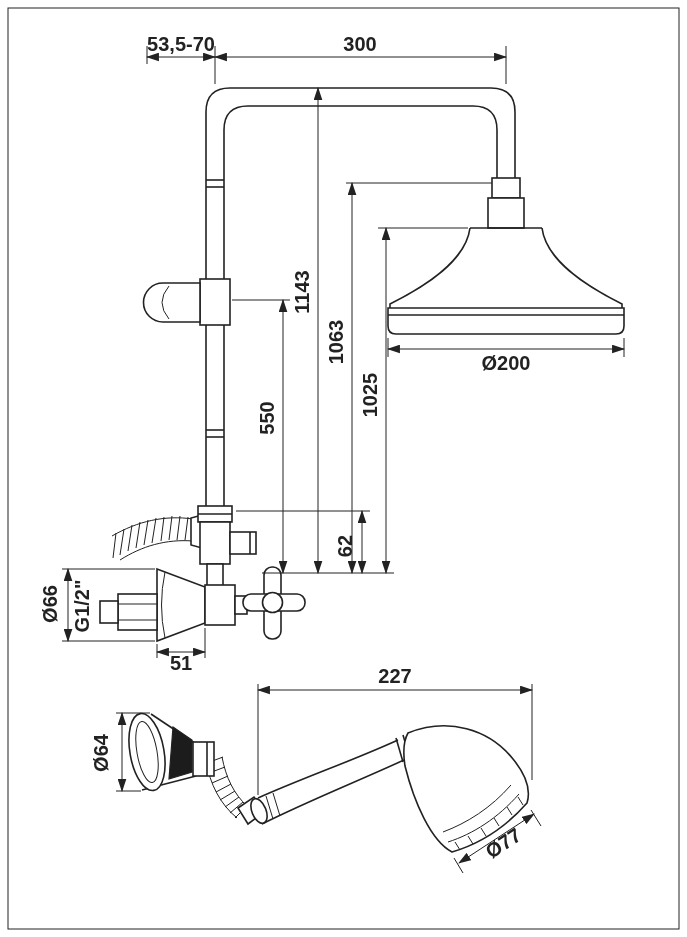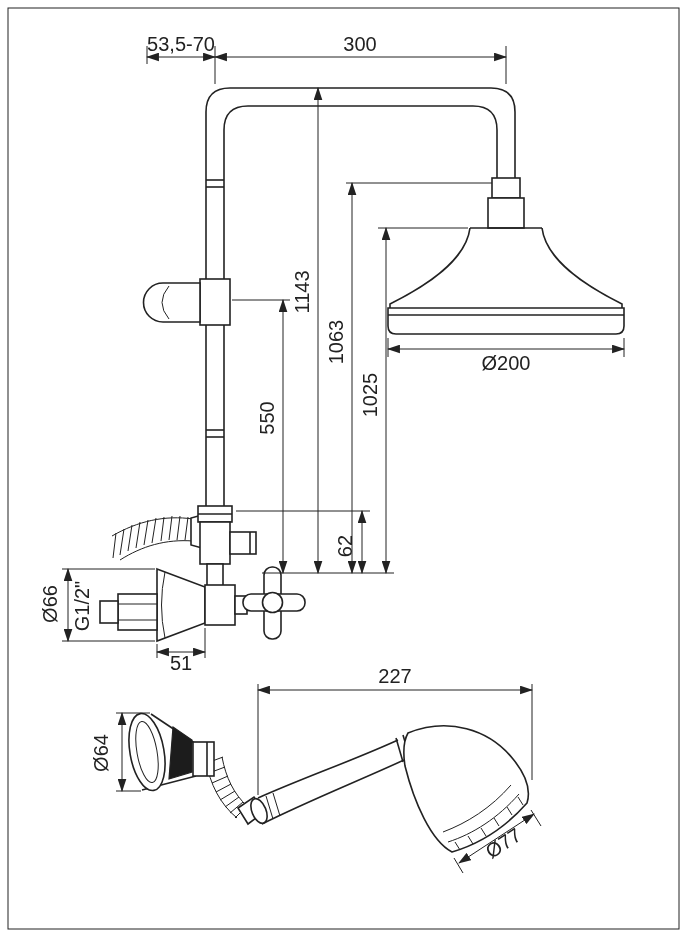--- a/index.html
+++ b/index.html
@@ -1,17 +1,17 @@
 <!DOCTYPE html>
 <html style="--color-line: #222222; --color-dark: #1c1c1c; --color-background: #ffffff;"><head>
 <meta charset="utf-8">
 <style>
   html,body{margin:0;padding:0;background:#ffffff;}
   .page{position:relative;width:687px;height:937px;background:var(--color-background,#fff);
-        font-family:"Liberation Sans", sans-serif;}
+        font-family:"Liberation Sans", sans-serif;font-weight:bold;}
   svg{display:block;color:var(--color-line,#222);}
   .ln{stroke:var(--color-line,#222);stroke-width:1.6;fill:none;}
   .thin{stroke:var(--color-line,#222);stroke-width:1;fill:none;}
   .fillw{stroke:var(--color-line,#222);stroke-width:1.6;fill:#ffffff;}
   .dark{stroke:var(--color-line,#222);stroke-width:1.2;fill:var(--color-dark,#1c1c1c);}
   .arrfill{fill:var(--color-line,#222);stroke:none;}
   text{font-family:"Liberation Sans", sans-serif;font-size:20px;fill:var(--color-line,#222);}
 </style>
 </head>
 <body>

